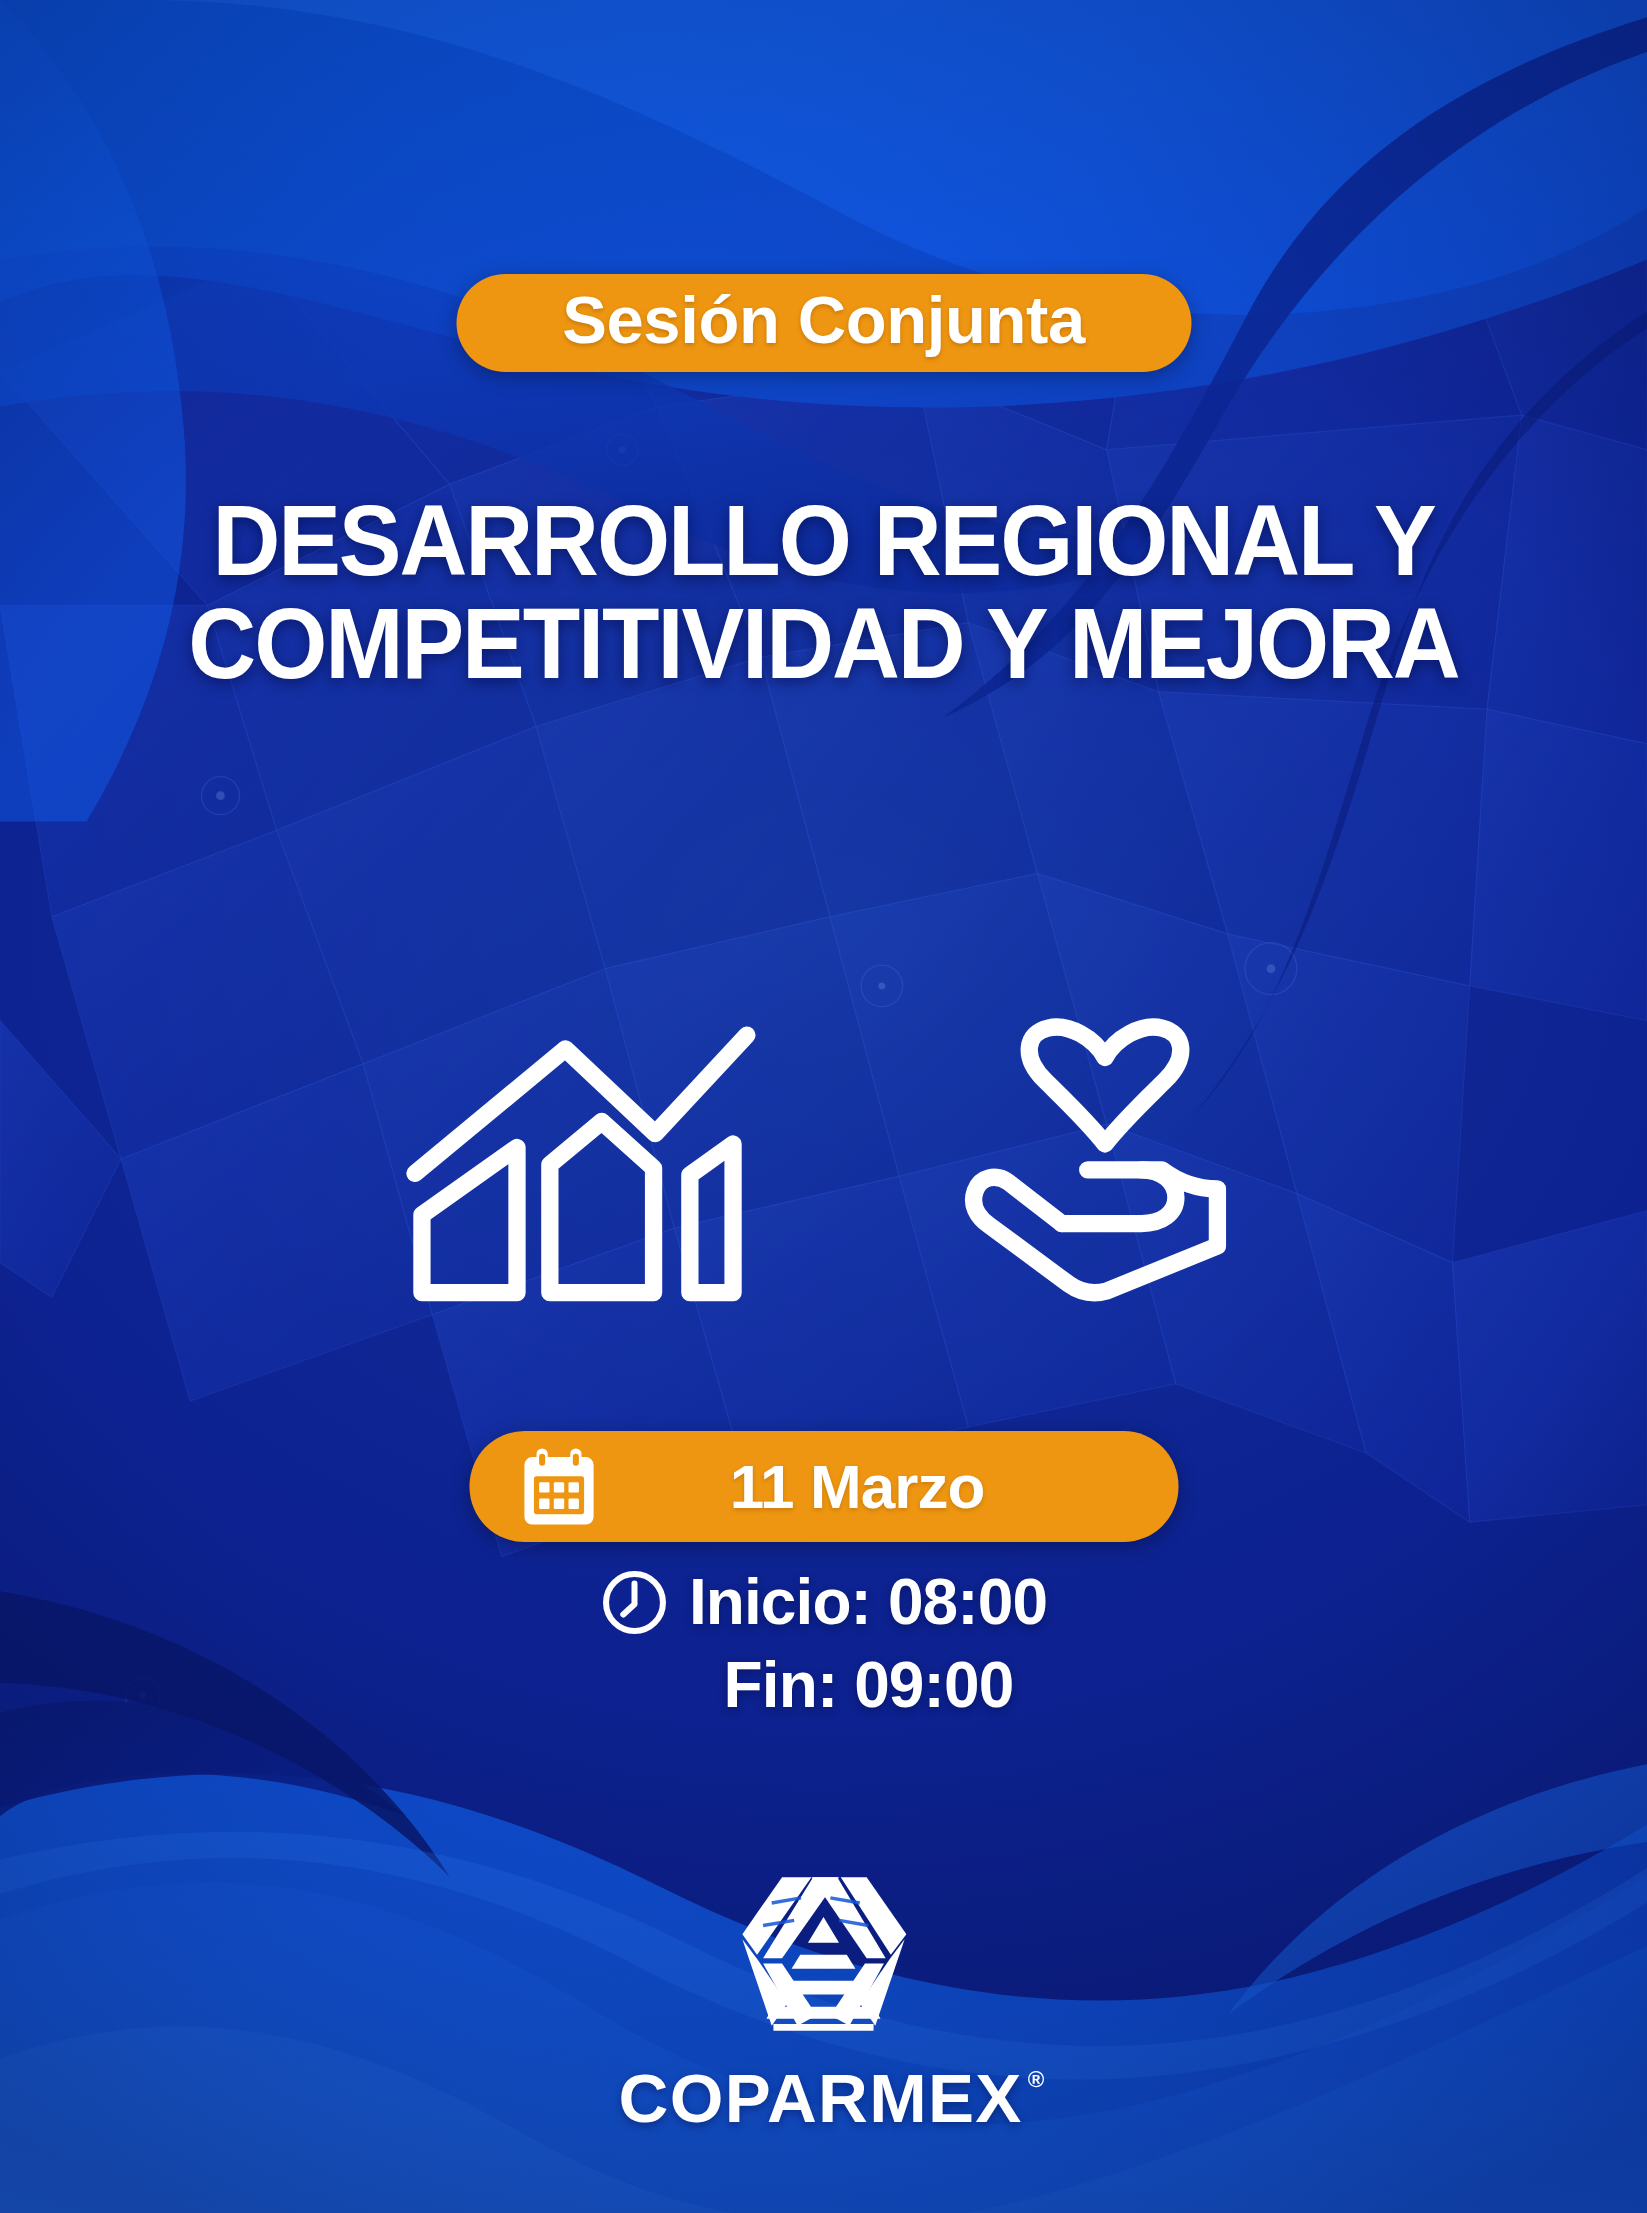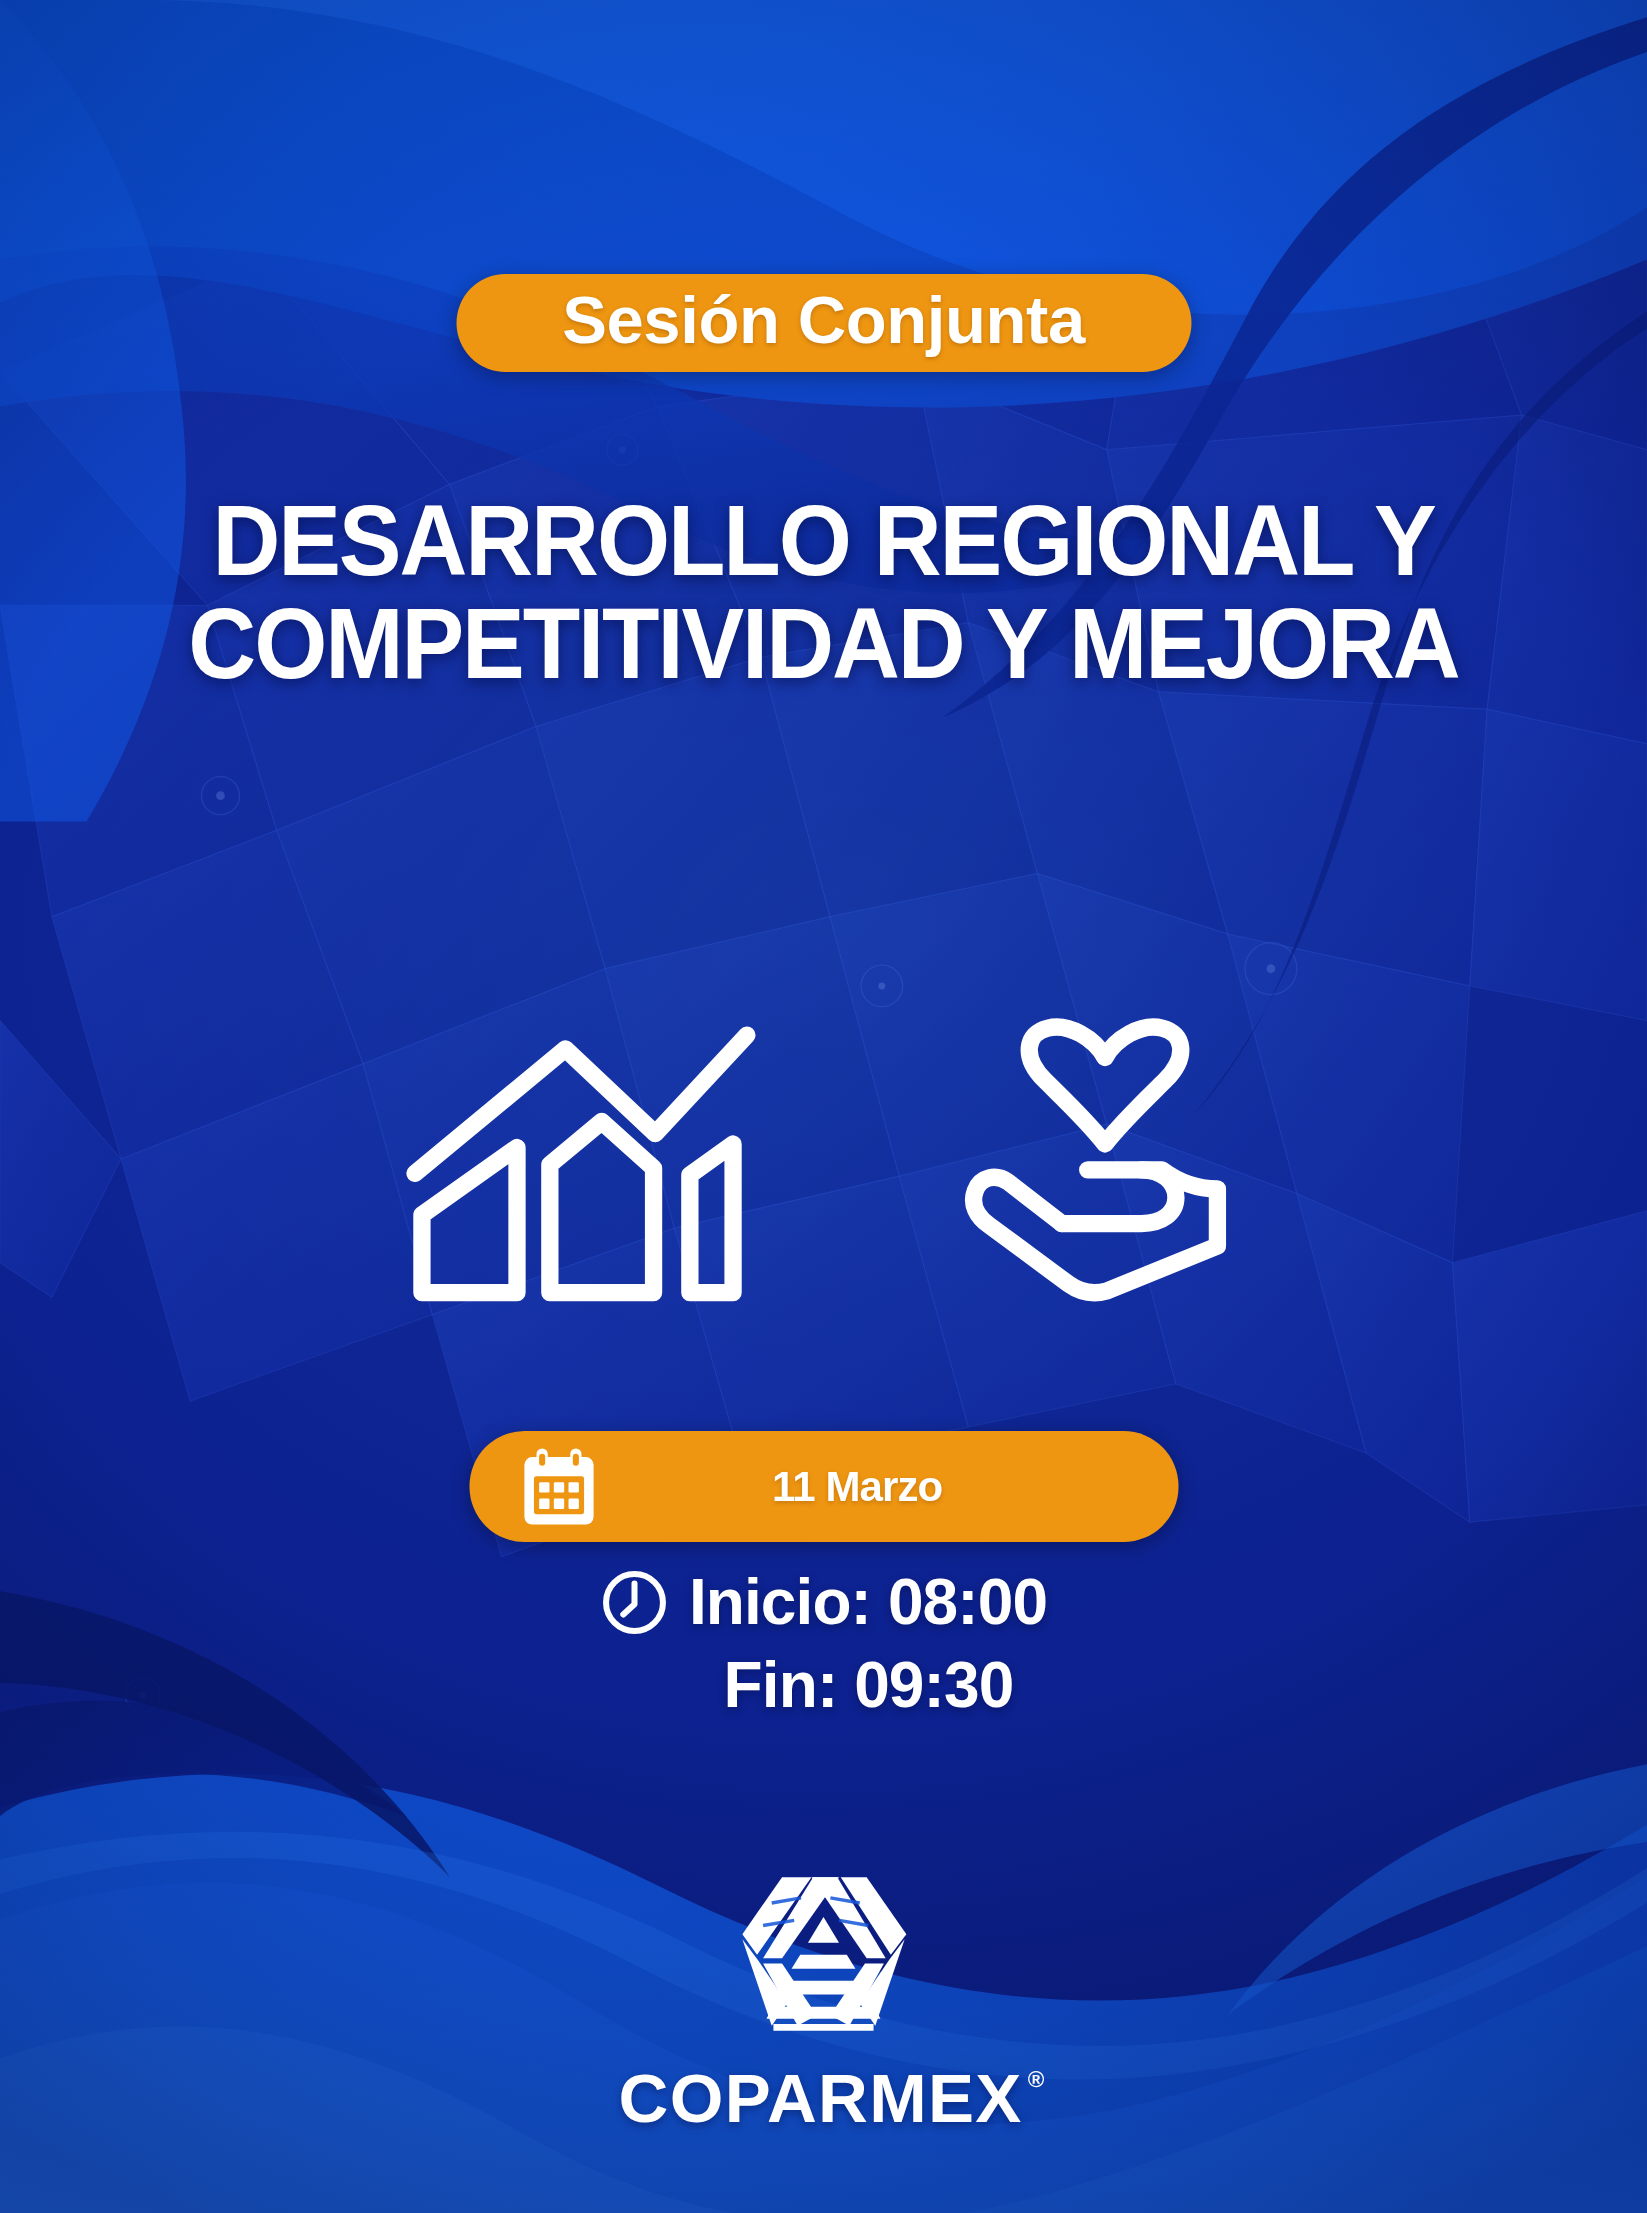--- a/index.html
+++ b/index.html
@@ -121,21 +121,21 @@
     display: flex;
     align-items: center;
     padding: 0 48px;
     box-shadow: 0 4.3px 19px rgba(0,0,0,.30);
   }
   .date-icon { flex: 0 0 auto; display: block; }
   .date-label {
     flex: 1 1 auto;
     text-align: center;
     color: #ffffff;
-    font-size: 42px;
+    font-size: 62px;
     font-weight: 700;
     line-height: 1;
     letter-spacing: -0.9px;
     padding-right: 15.6px;
     white-space: nowrap;
     text-shadow: 0 1.7px 4.3px rgba(120,60,0,.3);
   }
 
   
   .time-block {
@@ -404,21 +404,21 @@
 
     <div class="time-block">
       <div class="time-row">
         <svg class="clock-icon" width="69" height="69" viewBox="0 0 80 80" fill="none" stroke="#ffffff" stroke-width="7" stroke-linecap="round" stroke-linejoin="round">
           <circle cx="40" cy="40" r="33"></circle>
           <path d="M40 18 L40 42 L27 54"></path>
         </svg>
         <span class="time-text">Inicio: 08:00</span>
       </div>
       <div class="time-row second">
-        <span class="time-text">Fin: 09:30</span>
+        <span class="time-text">Fin: 09:00</span>
       </div>
     </div>
 
     <div class="brand">
       <svg class="brand-mark" width="173" height="164" viewBox="0 0 200 190">
         <g fill="#ffffff">
 
           <path d="M52 6 L86 6 L23 96 L6 72 Z"></path>
           <path d="M88 6 L118 6 L52 100 L30 100 Z"></path>
           <path d="M120 6 L150 6 L196 72 L178 96 Z"></path>

